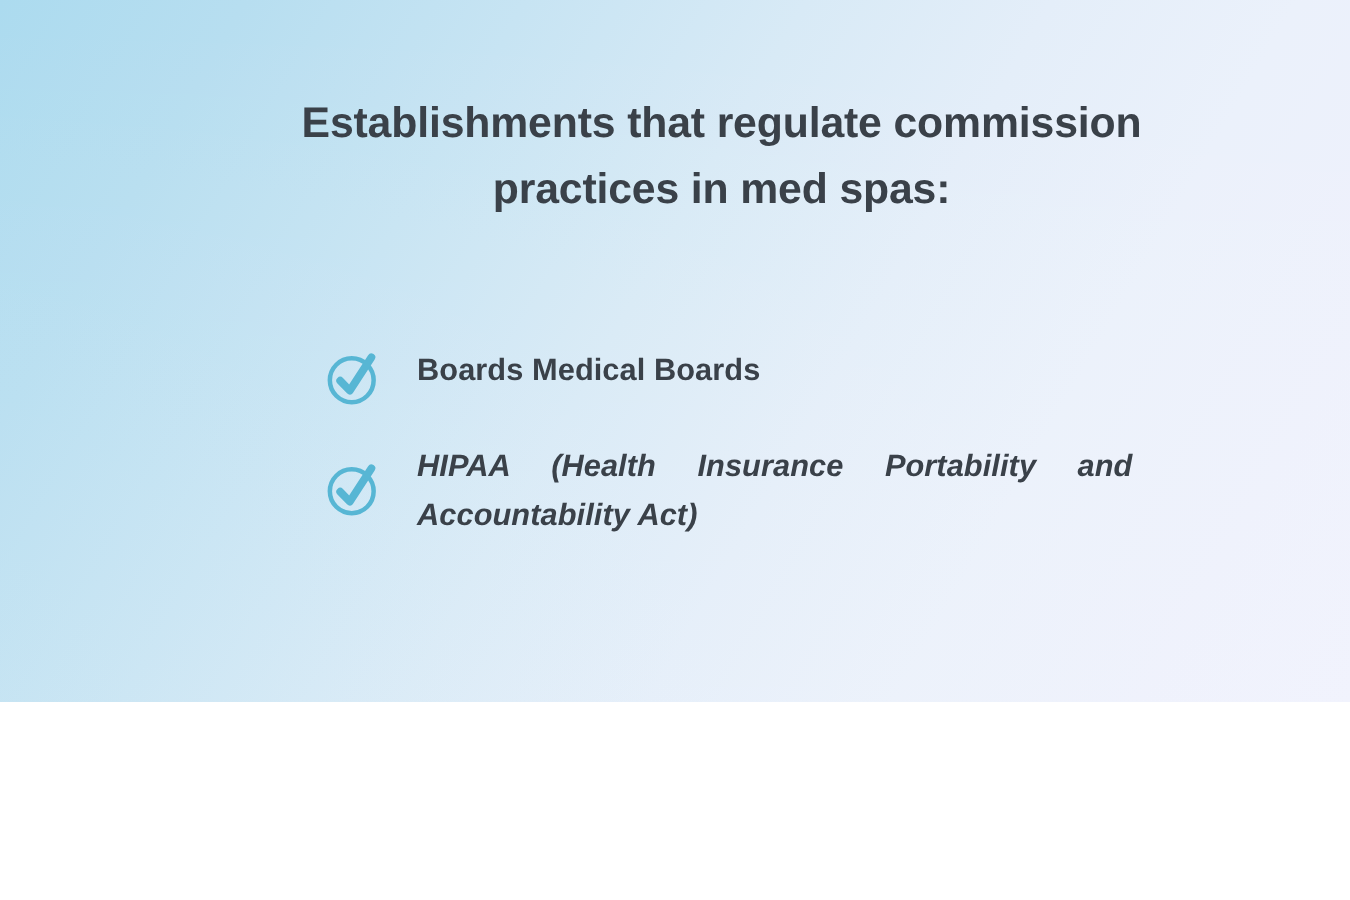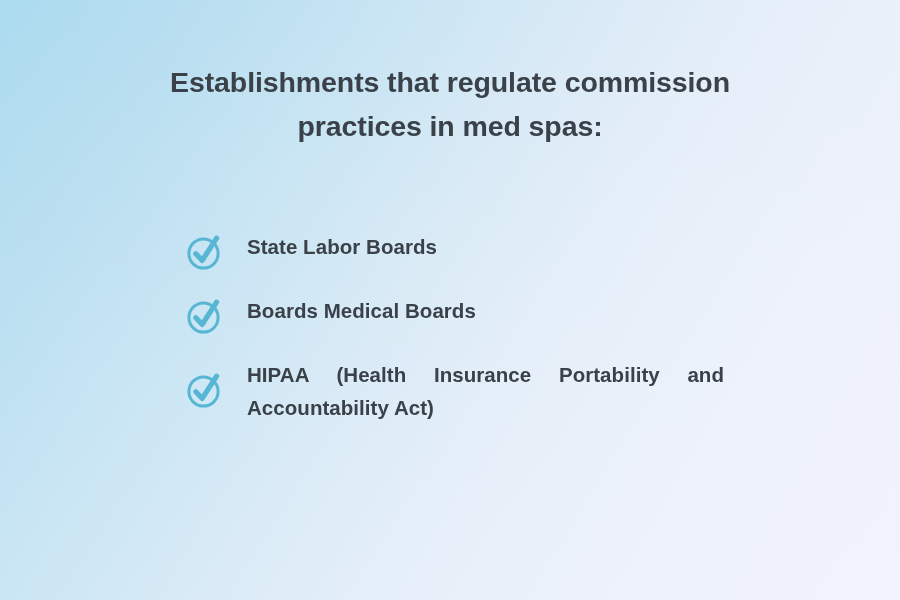--- a/index.html
+++ b/index.html
@@ -11,33 +11,34 @@
     width: 900px;
     height: 600px;
     overflow: hidden;
     font-family: "Liberation Sans", sans-serif;
     -webkit-font-smoothing: antialiased;
   }
 
   .slide {
     position: relative;
     width: 900px;
-    height: 600px;
+    height: 468px;
     box-sizing: border-box;
     background:
       linear-gradient(120deg,
         rgba(172, 219, 239, 1.0) 0%,
         rgba(183, 222, 240, 1.0) 14%,
         rgba(199, 228, 243, 1.0) 30%,
         rgba(216, 234, 246, 1.0) 46%,
         rgba(228, 238, 249, 1.0) 60%,
         rgba(235, 241, 251, 1.0) 74%,
         rgba(238, 241, 252, 1.0) 88%,
         rgba(240, 242, 253, 1.0) 100%);
     overflow: hidden;
+    padding-left: 31px;
   }
 
   
   .slide::after {
     content: "";
     position: absolute;
     inset: 0;
     background:
       linear-gradient(180deg,
         rgba(255,255,255,0.00) 0%,
@@ -116,41 +117,32 @@
   }
   .item-text.single-line {
     text-align: left;
   }
 
   
   .list-item.row-0 .check-icon { top: 3px; }
   .list-item.row-1 .check-icon { top: 3px; }
   .list-item.row-2 .check-icon { top: 13px; }
 
-  .list-item.row-2 { margin-bottom: 0; }
+  .list-item.row-2 { margin-bottom: 0; font-style: italic; }
 </style>
 </head>
 <body>
 
 <div class="slide">
   <div class="content">
 
     <h1 class="headline">Establishments that regulate commission practices in med spas:</h1>
 
     <ul class="list">
 
-      <li class="list-item row-0">
-        <span class="check-icon">
-          <svg viewBox="0 0 40 40" xmlns="http://www.w3.org/2000/svg" aria-hidden="true">
-            <circle cx="17.5" cy="20.5" r="14.6" fill="none" stroke="#57b6d4" stroke-width="3"></circle>
-            <path d="M9.8 20.8 L16.2 27.4 L30.6 5.2" fill="none" stroke="#57b6d4" stroke-width="5.2" stroke-linecap="round" stroke-linejoin="round"></path>
-          </svg>
-        </span>
-        <span class="item-text single-line">State Labor Boards</span>
-      </li>
 
       <li class="list-item row-1">
         <span class="check-icon">
           <svg viewBox="0 0 40 40" xmlns="http://www.w3.org/2000/svg" aria-hidden="true">
             <circle cx="17.5" cy="20.5" r="14.6" fill="none" stroke="#57b6d4" stroke-width="3"></circle>
             <path d="M9.8 20.8 L16.2 27.4 L30.6 5.2" fill="none" stroke="#57b6d4" stroke-width="5.2" stroke-linecap="round" stroke-linejoin="round"></path>
           </svg>
         </span>
         <span class="item-text single-line">Boards Medical Boards</span>
       </li>

